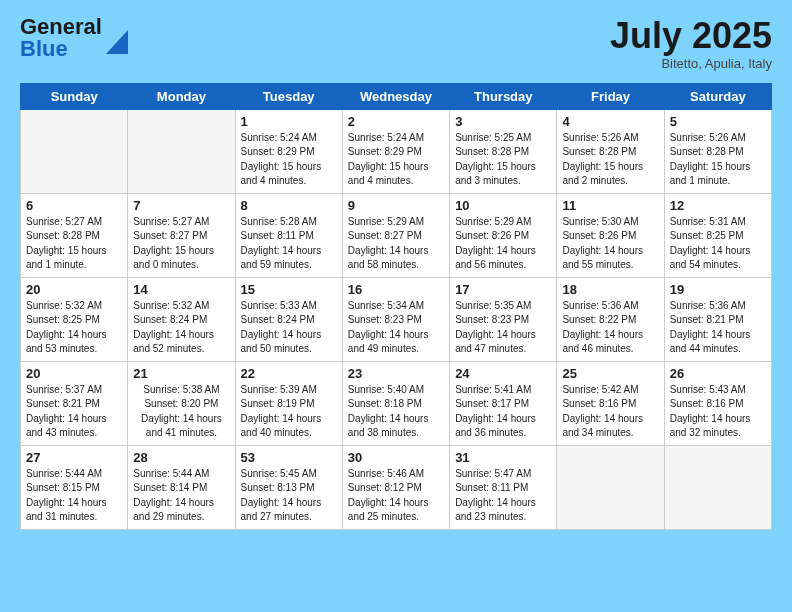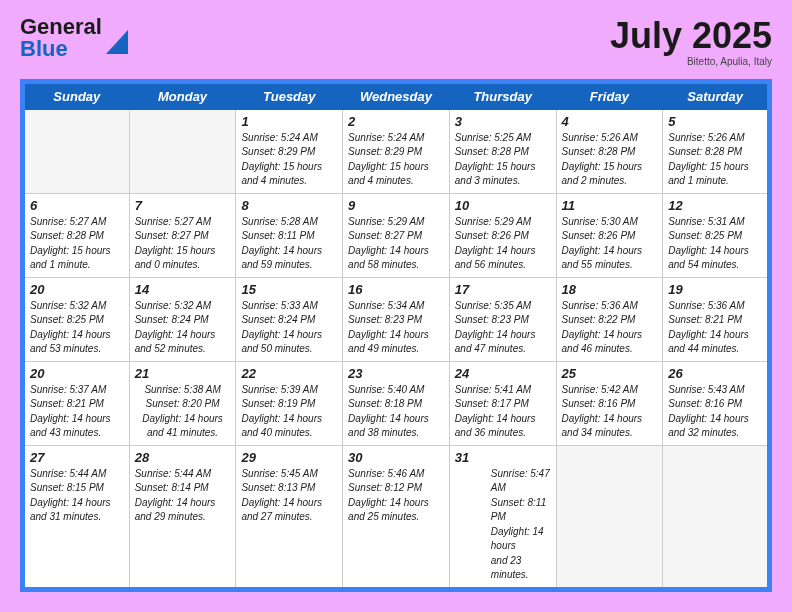--- a/index.html
+++ b/index.html
@@ -7,21 +7,21 @@
       font-family: Arial, sans-serif;
       background: #fff;
       width: 792px;
       height: 612px;
       overflow: hidden;
     }
     .page {
       width: 792px;
       height: 612px;
       padding: 16px 20px;
-      background: #f0abfc;
+      background: #7dd3fc;
     }
     .header {
       display: flex;
       justify-content: space-between;
       align-items: flex-start;
       margin-bottom: 12px;
     }
     .logo {
       display: flex;
       align-items: center;
@@ -37,28 +37,27 @@
     .header-right {
       text-align: right;
     }
     .month-title {
       font-size: 36px;
       font-weight: bold;
       color: #1a1a1a;
       line-height: 1.1;
     }
     .location {
-      font-size: 10px;
+      font-size: 13px;
       color: #444;
     }
     .calendar {
       width: 100%;
       border-collapse: collapse;
-      border: 5px solid #3b82f6;
-      font-style: italic;
+      border: 1px solid #3b82f6;
     }
     .calendar th {
       background: #1565c0;
       color: #fff;
       font-size: 13px;
       font-weight: bold;
       text-align: center;
       padding: 5px 4px;
       border: 1px solid #1565c0;
     }
@@ -325,36 +324,36 @@
 and 31 minutes.</div>
           </td>
           <td>
             <span class="day-num">28</span>
             <div class="cell-text" style="white-space: pre-line;">Sunrise: 5:44 AM
 Sunset: 8:14 PM
 Daylight: 14 hours
 and 29 minutes.</div>
           </td>
           <td>
-            <span class="day-num">29</span>
+            <span class="day-num">53</span>
             <div class="cell-text" style="white-space: pre-line;">Sunrise: 5:45 AM
 Sunset: 8:13 PM
 Daylight: 14 hours
 and 27 minutes.</div>
           </td>
           <td>
             <span class="day-num">30</span>
             <div class="cell-text" style="white-space: pre-line;">Sunrise: 5:46 AM
 Sunset: 8:12 PM
 Daylight: 14 hours
 and 25 minutes.</div>
           </td>
           <td>
             <span class="day-num">31</span>
-            <div class="cell-text" style="white-space: pre-line; margin-left: 36px;">Sunrise: 5:47 AM
+            <div class="cell-text" style="white-space: pre-line;">Sunrise: 5:47 AM
 Sunset: 8:11 PM
 Daylight: 14 hours
 and 23 minutes.</div>
           </td>
           <td class="empty"></td>
           <td class="empty"></td>
         </tr>
       </tbody>
   </table>
 </div>

